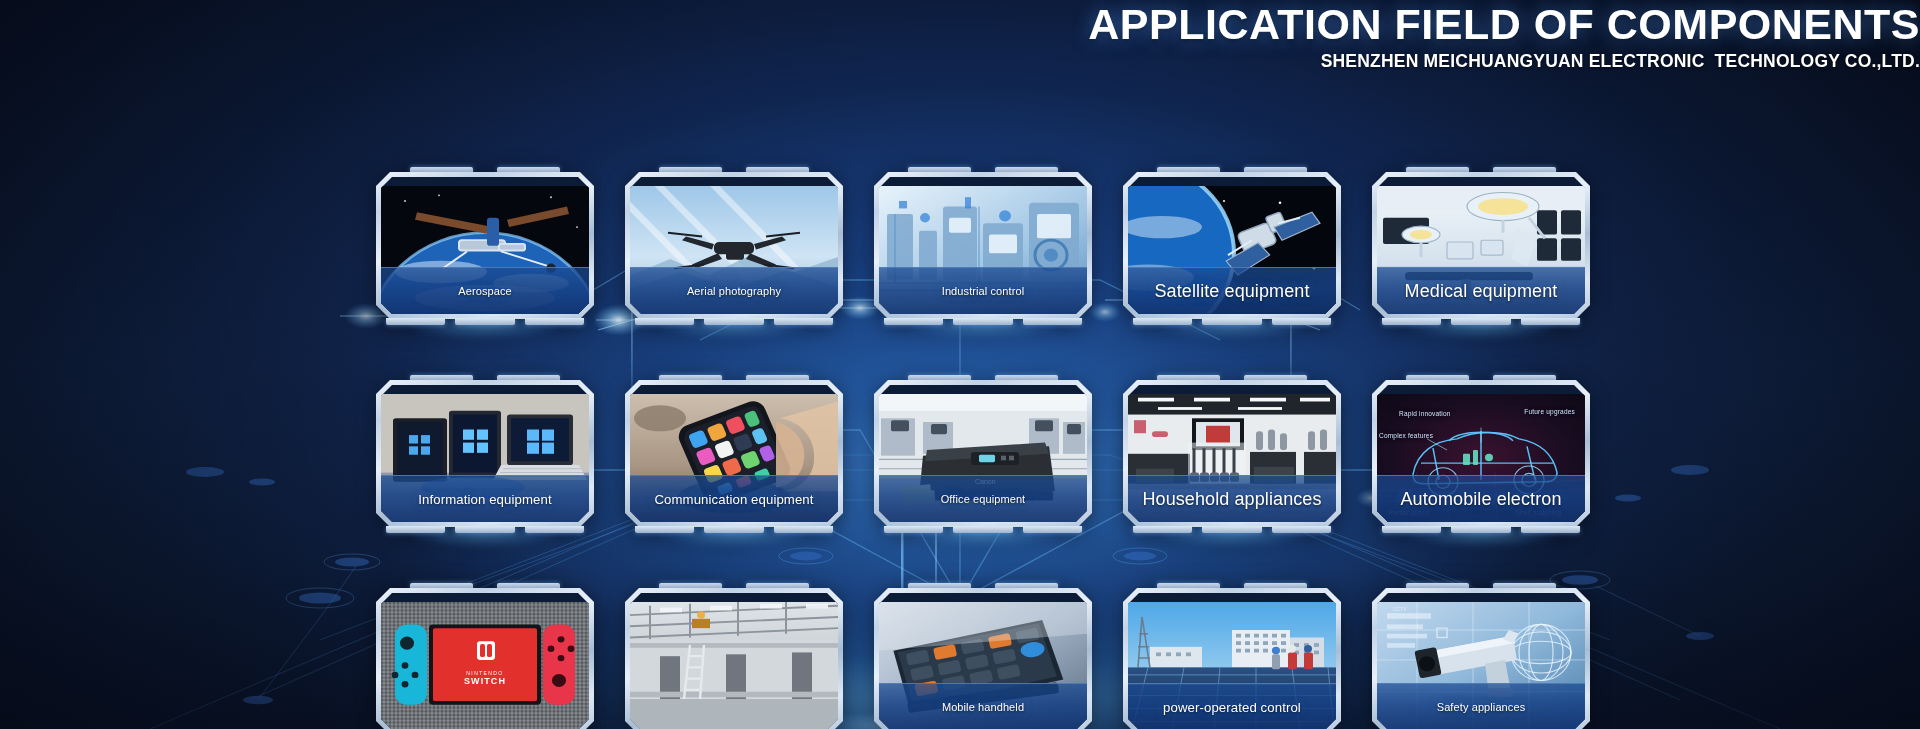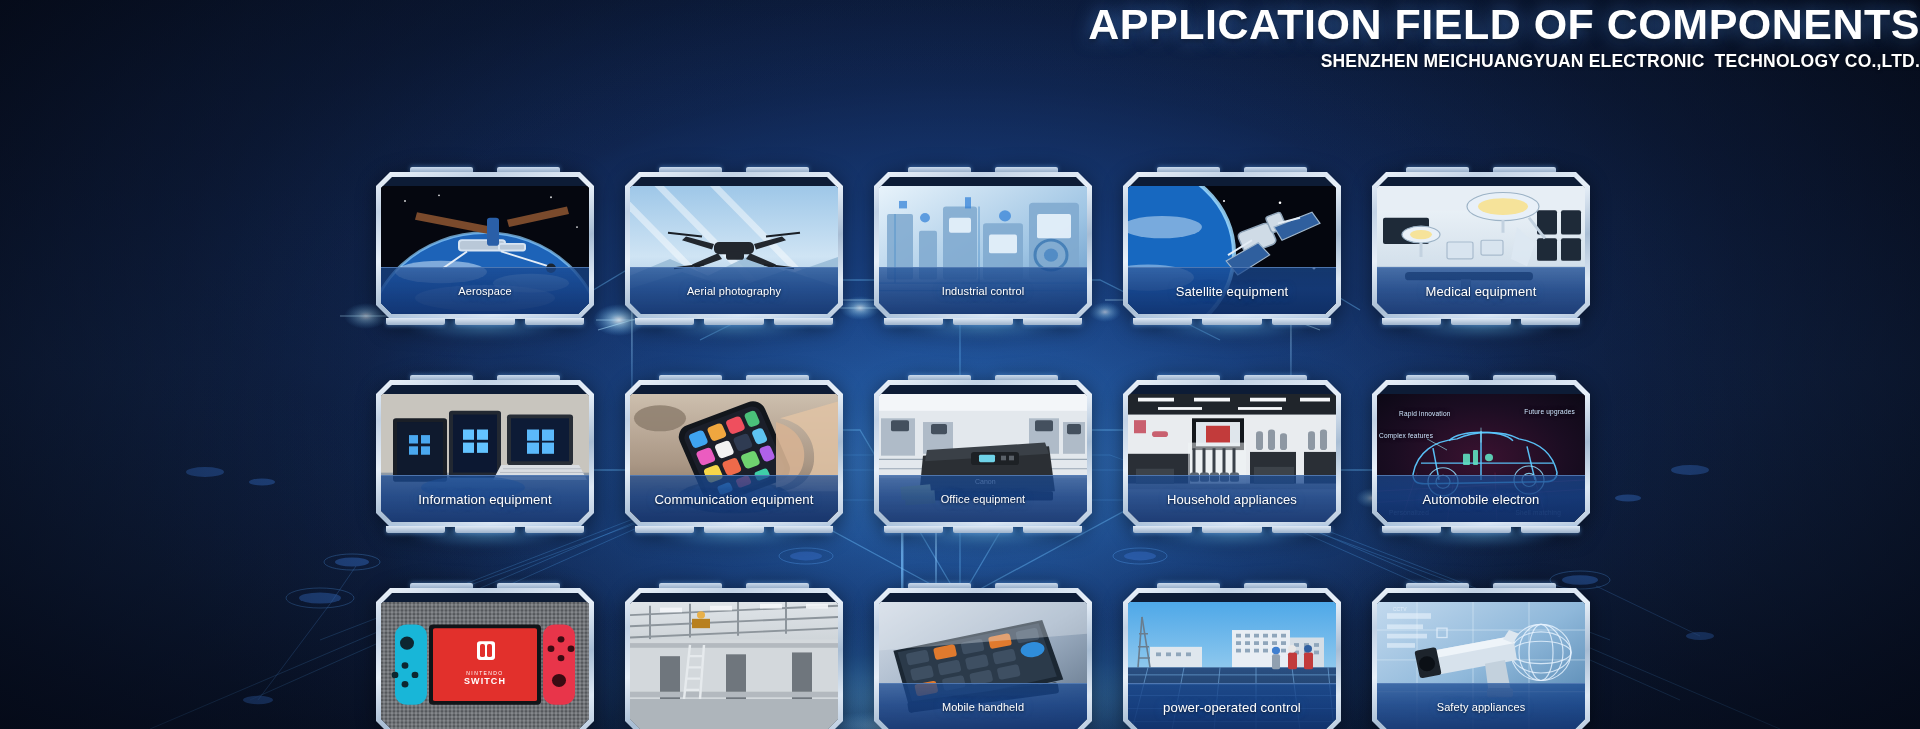--- a/index.html
+++ b/index.html
@@ -100,21 +100,21 @@
     position:absolute; left:0; right:0; bottom:0; height:47px;
     background:linear-gradient(180deg, rgba(26,74,146,.72) 0%, rgba(22,64,132,.86) 45%, rgba(17,50,110,.92) 100%);
     border-top:1px solid rgba(150,200,255,.45);
     display:flex; align-items:center; justify-content:center;
   }
   .plate-text{
     color:#ffffff; font-size:11px; letter-spacing:.1px; white-space:nowrap;
     text-shadow:0 1px 3px rgba(0,0,0,.75), 0 0 9px rgba(60,130,230,.5);
     padding:0 4px;
   }
-  .plate-text.sm{ font-size:13px; }
+  .plate-text.sm{ font-size:18px; }
   .plate-text.xs{ font-size:13.2px; }
 
   
   .feet{ position:absolute; left:10px; right:10px; bottom:-6px; height:7px; display:flex; gap:10px; }
   .feet i{
     flex:1; height:7px; display:block;
     background:linear-gradient(180deg,#dfe9f5,#9db3cc);
     border-radius:0 0 2px 2px;
     box-shadow:0 1px 4px rgba(110,180,255,.45);
   }

